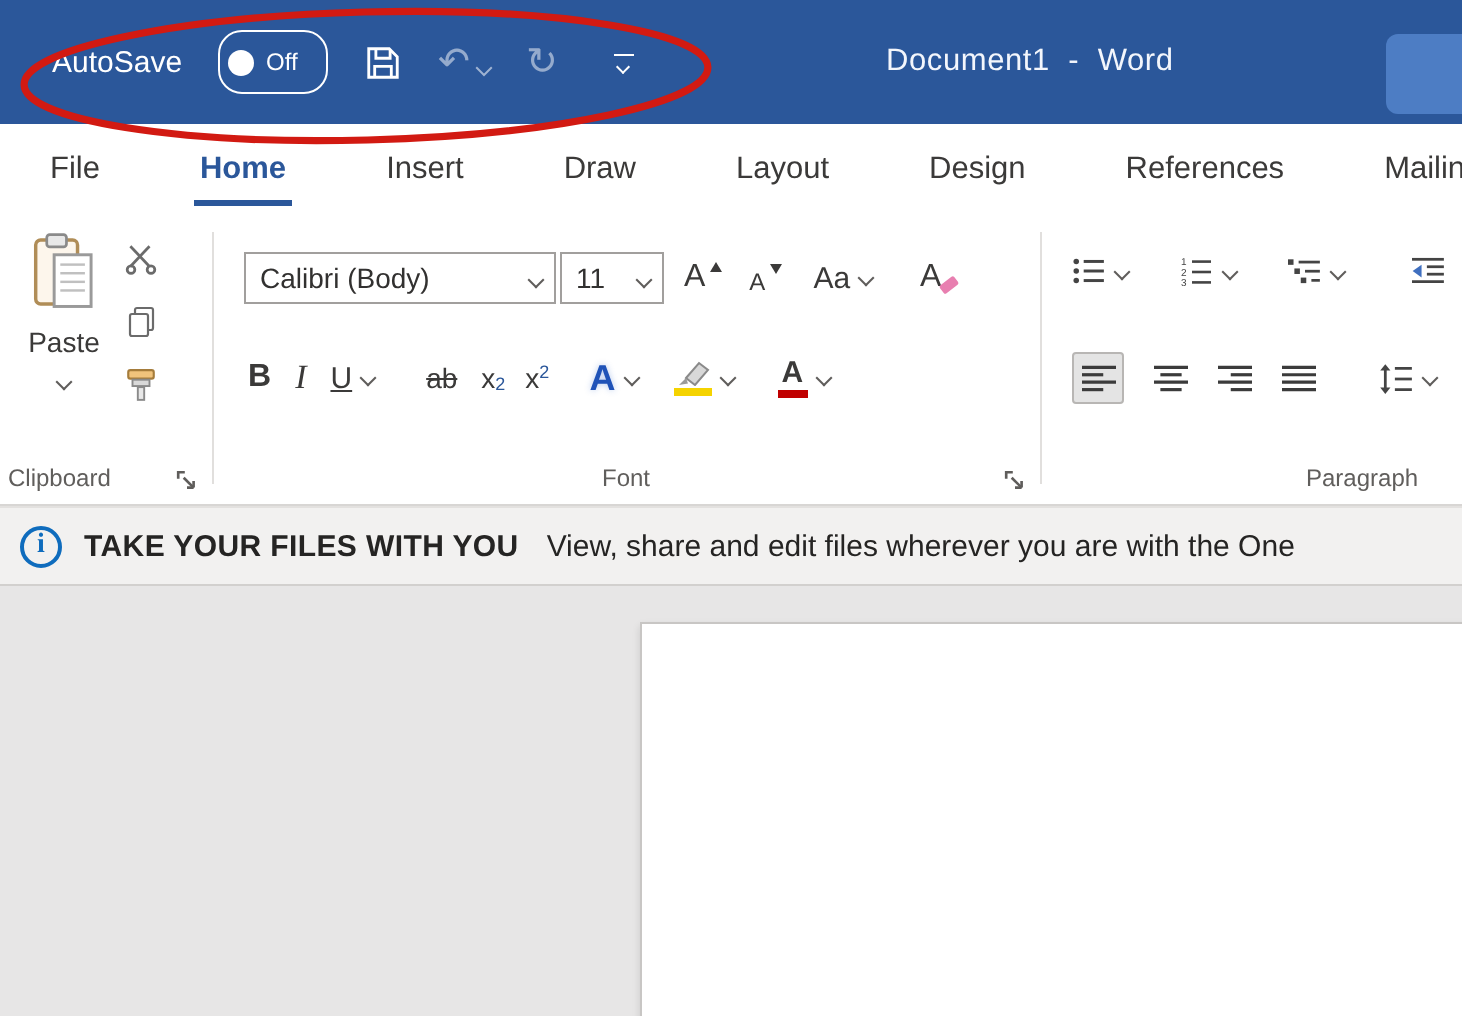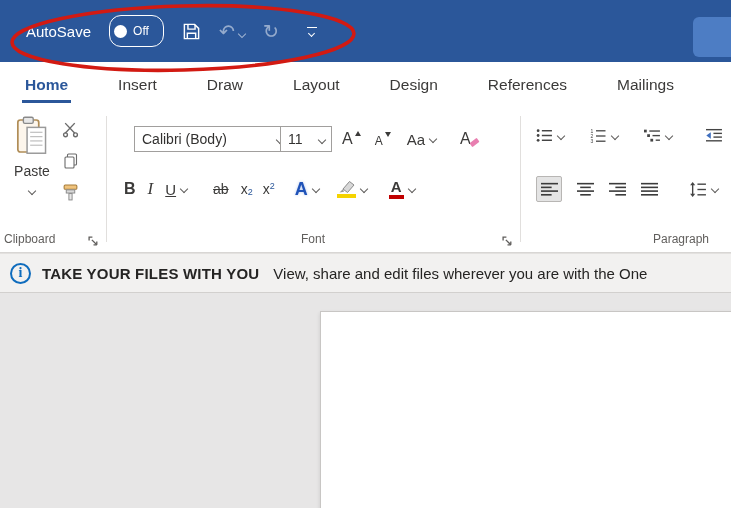--- a/index.html
+++ b/index.html
@@ -46,21 +46,21 @@
   .paste-btn{position:absolute;left:8px;top:8px;width:48px;height:112px;display:flex;flex-direction:column;align-items:center;cursor:pointer;}
   .paste-btn .lbl{font-size:14px;color:#3b3a39;margin-top:7px;}
   .paste-btn .chv{margin-top:9px;}
   .clip-col{position:absolute;left:62px;top:13px;display:flex;flex-direction:column;gap:15px;align-items:center;}
   .icon-btn{background:none;border:none;padding:0;cursor:pointer;display:flex;align-items:center;justify-content:center;}
 
   
   .g-font{position:absolute;left:106px;top:0;width:414px;height:100%;}
   .combo{position:absolute;top:18px;height:26px;border:1px solid #a19f9d;background:#fff;display:flex;align-items:center;font-size:14px;color:#323130;padding-left:7px;cursor:pointer;}
   .combo .chv{position:absolute;right:6px;top:10px;}
-  .combo.name{left:28px;width:156px;}
+  .combo.name{left:16px;width:156px;}
   .combo.size{left:174px;width:52px;}
   .f-row1{position:absolute;left:342px;top:18px;height:26px;display:flex;align-items:center;}
   .f-row1{left:236px;}
   .f-btn{display:flex;align-items:center;cursor:pointer;}
   .grow-wrap{display:flex;align-items:flex-start;}
   .glyGrow{font-size:16px;color:#3b3a39;}
   .glyShrink{font-size:12px;color:#3b3a39;margin-top:4px;}
   .tri-up{width:0;height:0;border-left:3.5px solid transparent;border-right:3.5px solid transparent;border-bottom:5px solid #3b3a39;margin:1px 0 0 2px;}
   .tri-down{width:0;height:0;border-left:3.5px solid transparent;border-right:3.5px solid transparent;border-top:5px solid #3b3a39;margin:2px 0 0 2px;}
   .glyAa{font-size:15px;color:#3b3a39;}
@@ -138,24 +138,26 @@
         <span class="chv white"></span>
       </div>
       <button class="tb-btn dis">
         <span class="glyph-icon">↻</span>
       </button>
       <div class="qat-icon">
         <span class="bar"></span>
         <span class="c"></span>
       </div>
     </div>
+    <div class="doc-title">Document1  -  Word</div>
     <div class="corner-box"></div>
   </header>
 
   <nav class="tabs">
+    <div class="tab">File</div>
     <div class="tab active">Home</div>
     <div class="tab">Insert</div>
     <div class="tab">Draw</div>
     <div class="tab">Layout</div>
     <div class="tab">Design</div>
     <div class="tab">References</div>
     <div class="tab">Mailings</div>
   </nav>
 
   <section class="ribbon">

